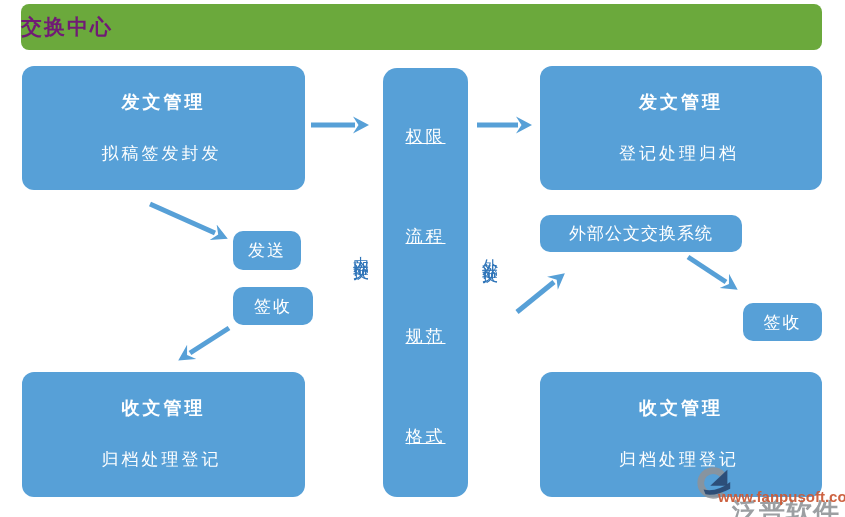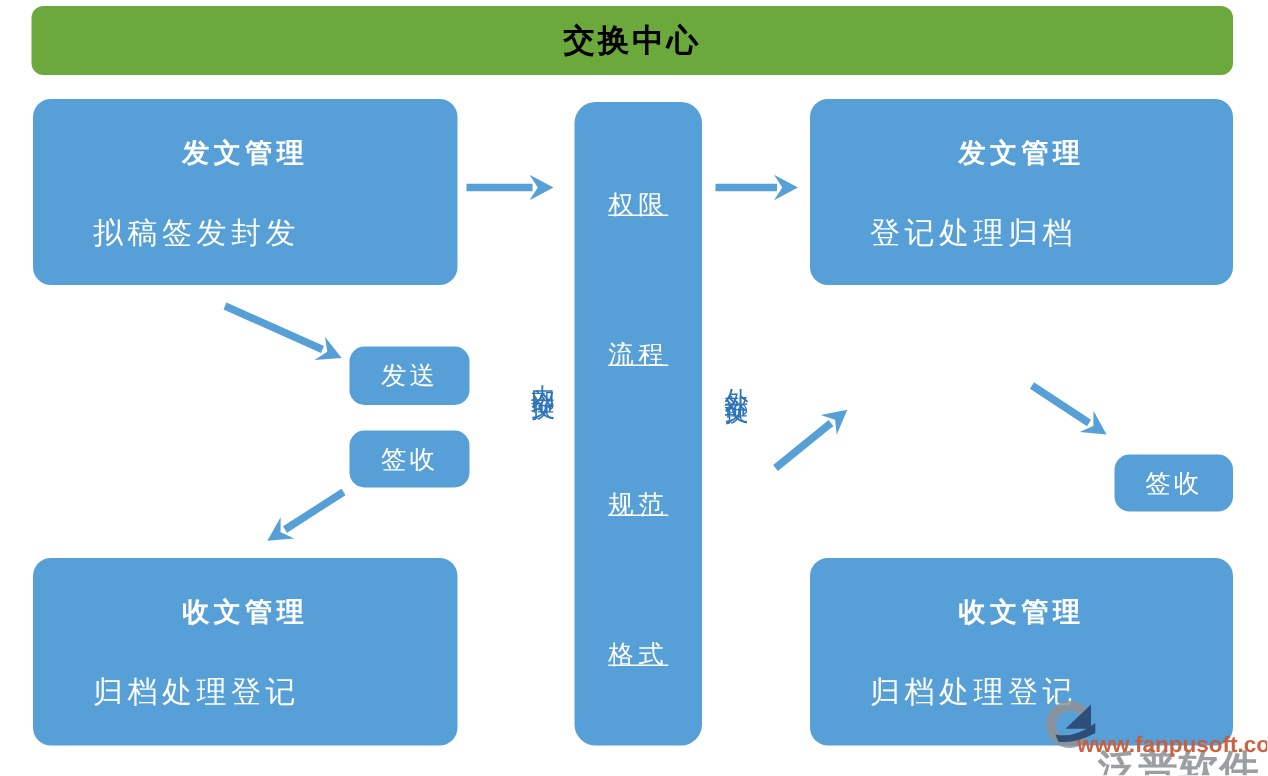--- a/index.html
+++ b/index.html
@@ -2,33 +2,33 @@
 <html><head>
 <meta charset="utf-8">
 <style>
   html,body{margin:0;padding:0;background:#fff;}
   .canvas{
     position:relative;width:845px;height:517px;background:#ffffff;overflow:hidden;
     font-family:"Liberation Sans","DejaVu Sans",sans-serif;
   }
   .banner{
     position:absolute;left:21px;top:4px;width:801px;height:46px;
-    background:#6ba93c;border-radius:8px;display:flex;align-items:center;justify-content:center;
-    color:#000000;font-size:21px;font-weight:bold;letter-spacing:2px;
+    background:#6ba93c;border-radius:8px;display:flex;align-items:center;justify-content:flex-start;
+    color:#701a75;font-size:21px;font-weight:bold;letter-spacing:2px;
   }
   .bluebox{
     position:absolute;background:#57a0d7;border-radius:10px;color:#ffffff;
   }
   .big-box .title{
     position:absolute;top:24px;left:0;right:0;text-align:center;
     font-size:18px;font-weight:bold;letter-spacing:3px;
   }
   .big-box .items{
     position:absolute;top:76px;left:40px;right:44px;
-    display:flex;justify-content:flex-start;font-size:20px;letter-spacing:3px;
+    display:flex;justify-content:center;font-size:17px;letter-spacing:3px;
   }
   .small-box{
     display:flex;align-items:center;justify-content:center;
     font-size:17px;letter-spacing:2px;
   }
   .center-box span{
     position:absolute;left:0;right:0;text-align:center;
     font-size:17px;letter-spacing:3px;text-decoration:underline;
   }
   .vlabel{
@@ -75,27 +75,30 @@
 
   <div class="bluebox big-box" style="left:540px;top:66px;width:282px;height:124px;border-radius:12px;">
     <div class="title">发文管理</div>
     <div class="items">
       <span>登记</span>
       <span>处理</span>
       <span>归档</span>
     </div>
   </div>
 
-  <div class="bluebox small-box" style="left:233px;top:231px;width:80px;height:39px;">
+  <div class="bluebox small-box" style="left:233px;top:231px;width:68px;height:39px;">
     <span>发送</span>
   </div>
   <div class="bluebox small-box" style="left:233px;top:287px;width:80px;height:38px;">
     <span>签收</span>
   </div>
 
+  <div class="bluebox small-box" style="left:540px;top:215px;width:202px;height:37px;letter-spacing:1px;">
+    <span>外部公文交换系统</span>
+  </div>
   <div class="bluebox small-box" style="left:743px;top:303px;width:79px;height:38px;">
     <span>签收</span>
   </div>
 
   <div class="bluebox big-box" style="left:22px;top:372px;width:283px;height:125px;border-radius:12px;">
     <div class="title">收文管理</div>
     <div class="items">
       <span>归档</span>
       <span>处理</span>
       <span>登记</span>

